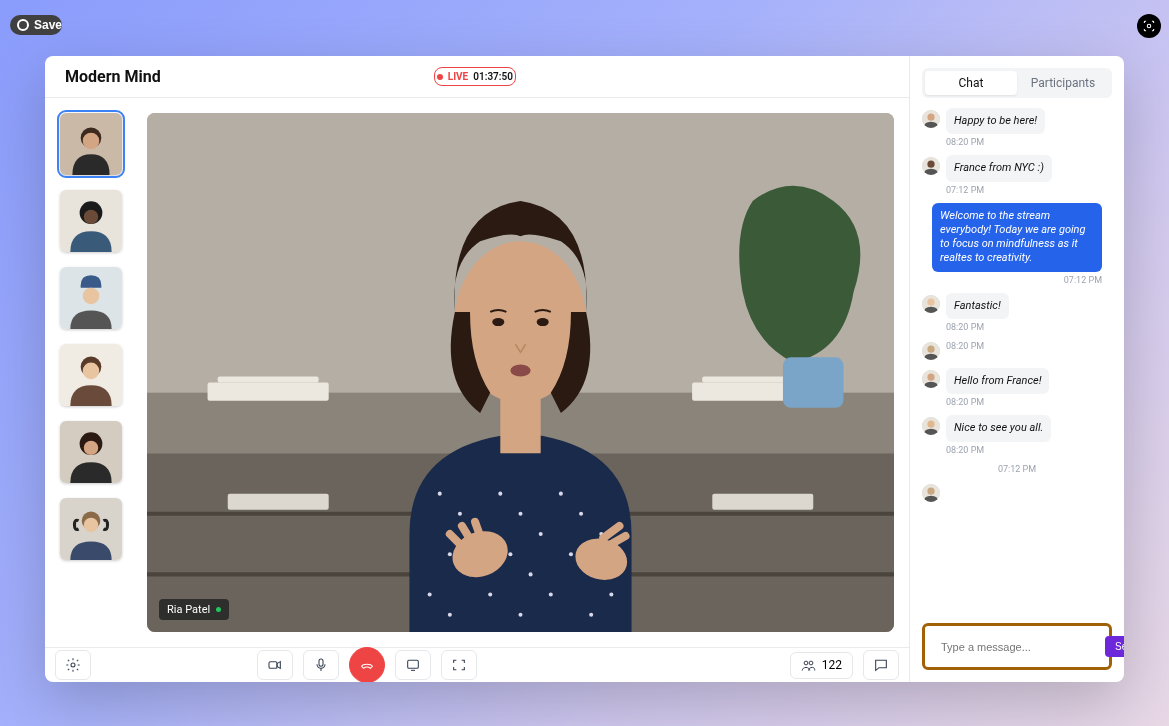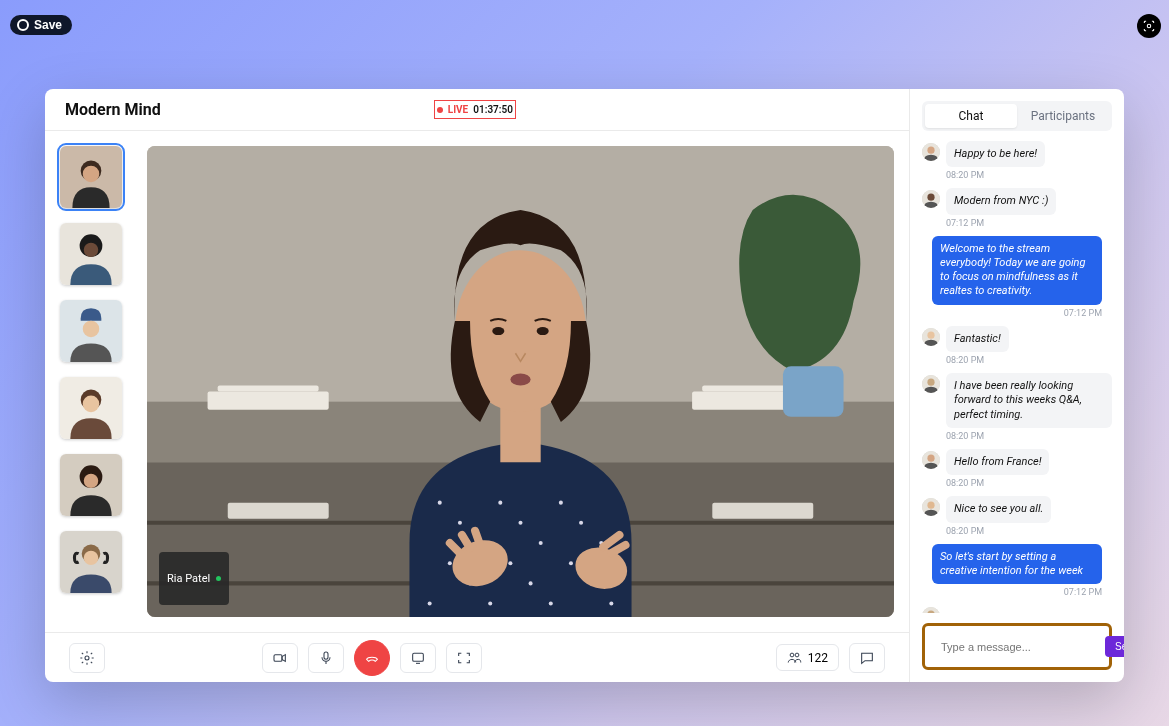--- a/index.html
+++ b/index.html
@@ -8,25 +8,25 @@
   background: linear-gradient(135deg, #8a9cfc 0%, #a5b1fb 40%, #d0c8ef 70%, #e8d8e6 100%);
   width: 1169px;
   height: 726px;
   position: relative;
   overflow: hidden;
 }
 .save-btn {
   position: absolute;
   top: 15px;
   left: 10px;
-  background: #0f172a;
+  background: #404040;
   color: #fff;
   border: none;
   border-radius: 12px;
-  padding: 3px 10px 3px 24px;
+  padding: 3px 0 3px 24px;
   font-size: 12px;
   font-weight: 700;
   cursor: pointer;
   z-index: 100;
 }
 .save-btn::before {
   content: "";
   position: absolute;
   left: 7px;
   top: 50%;
@@ -57,39 +57,38 @@
   position: absolute;
   top: 56px;
   left: 45px;
   right: 45px;
   bottom: 44px;
   background: #fff;
   border-radius: 8px;
   box-shadow: 0 20px 60px rgba(0,0,0,.2);
   display: flex;
   overflow: hidden;
-  margin-top: 33px;
 }
 .main-area {
   flex: 1;
   display: flex;
   flex-direction: column;
 }
 .header {
   height: 42px;
   display: flex;
   align-items: center;
   padding: 0 20px;
   border-bottom: 1px solid #eaeaea;
 }
 .title { font-size: 16px; font-weight: 700; color: #111; }
 .live-badge {
   margin: 0 auto;
   border: 1px solid #ef4444;
-  border-radius: 0;
+  border-radius: 8px;
   padding: 3px 2px;
   display: flex;
   align-items: center;
   gap: 5px;
   font-size: 10px;
 }
 .live-dot { width: 6px; height: 6px; border-radius: 50%; background: #ef4444; }
 .live-text { color: #ef4444; font-weight: 700; }
 .live-time { color: #111; font-weight: 600; }
 
@@ -125,34 +124,34 @@
   background: linear-gradient(180deg,#b8b2a8 0%, #a8a29a 55%, #8a847c 100%);
 }
 .stage .speaker-svg { width: 100%; height: 100%; display:block; }
 .name-tag {
   position: absolute;
   left: 12px;
   bottom: 12px;
   background: rgba(40,40,40,.9);
   color: #fff;
   font-size: 11px;
-  padding: 20px 8px;
+  padding: 4px 8px;
   border-radius: 4px;
   display: flex;
   align-items: center;
   gap: 6px;
 }
 .name-tag .dot { width: 5px; height: 5px; border-radius: 50%; background: #22c55e; }
 
 .controls {
-  height: 50px;
+  height: 35px;
   border-top: 1px solid #eaeaea;
   display: flex;
   align-items: center;
-  padding: 0 24px;
+  padding: 0 10px;
   gap: 20px;
 }
 .ctrl-btn {
   width: 36px; height: 30px;
   border: 1px solid #e5e7eb;
   background: #fff;
   border-radius: 6px;
   display: flex;
   align-items: center;
   justify-content: center;
@@ -470,21 +469,21 @@
             <div class="ts">08:20 PM</div>
           </div>
         </div>
         <div class="msg-row">
           <div class="av"><svg viewBox="0 0 20 20">
               <rect width="20" height="20" fill="#e8e4dc"></rect>
               <circle cx="10" cy="8" r="4" fill="#6b4a38"></circle>
               <path d="M2 20 Q2 13 10 13 Q18 13 18 20 Z" fill="#555"></path>
             </svg></div>
           <div class="msg-body">
-            <div class="bubble">Modern from NYC :)</div>
+            <div class="bubble">France from NYC :)</div>
             <div class="ts">07:12 PM</div>
           </div>
         </div>
         <div class="msg-row self">
           <div class="msg-body">
             <div class="bubble blue">Welcome to the stream everybody! Today we are going to focus on mindfulness as it realtes to creativity.</div>
             <div class="ts">07:12 PM</div>
           </div>
         </div>
         <div class="msg-row">
@@ -498,21 +497,20 @@
             <div class="ts">08:20 PM</div>
           </div>
         </div>
         <div class="msg-row">
           <div class="av"><svg viewBox="0 0 20 20">
               <rect width="20" height="20" fill="#e8e4dc"></rect>
               <circle cx="10" cy="8" r="4" fill="#c8a880"></circle>
               <path d="M2 20 Q2 13 10 13 Q18 13 18 20 Z" fill="#555"></path>
             </svg></div>
           <div class="msg-body">
-            <div class="bubble">I have been really looking forward to this weeks Q&amp;A, perfect timing.</div>
             <div class="ts">08:20 PM</div>
           </div>
         </div>
         <div class="msg-row">
           <div class="av"><svg viewBox="0 0 20 20">
               <rect width="20" height="20" fill="#e8e4dc"></rect>
               <circle cx="10" cy="8" r="4" fill="#d4a583"></circle>
               <path d="M2 20 Q2 13 10 13 Q18 13 18 20 Z" fill="#555"></path>
             </svg></div>
           <div class="msg-body">
@@ -526,21 +524,20 @@
               <circle cx="10" cy="8" r="4" fill="#e0b890"></circle>
               <path d="M2 20 Q2 13 10 13 Q18 13 18 20 Z" fill="#555"></path>
             </svg></div>
           <div class="msg-body">
             <div class="bubble">Nice to see you all.</div>
             <div class="ts">08:20 PM</div>
           </div>
         </div>
         <div class="msg-row self">
           <div class="msg-body">
-            <div class="bubble blue">So let's start by setting a creative intention for the week</div>
             <div class="ts">07:12 PM</div>
           </div>
         </div>
         <div class="msg-row">
           <div class="av"><svg viewBox="0 0 20 20">
               <rect width="20" height="20" fill="#e8e4dc"></rect>
               <circle cx="10" cy="8" r="4" fill="#c8a880"></circle>
               <path d="M2 20 Q2 13 10 13 Q18 13 18 20 Z" fill="#555"></path>
             </svg></div>
         </div>

